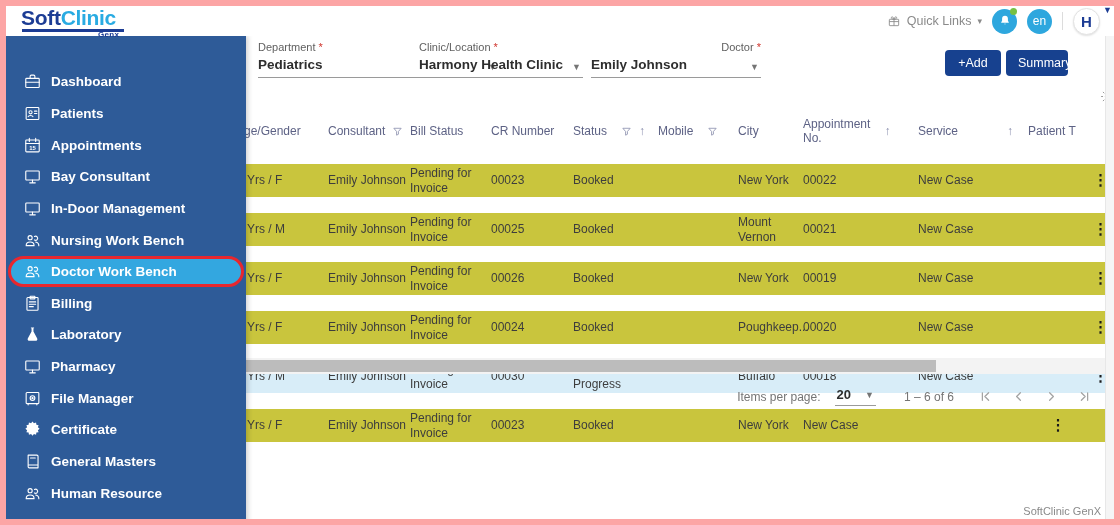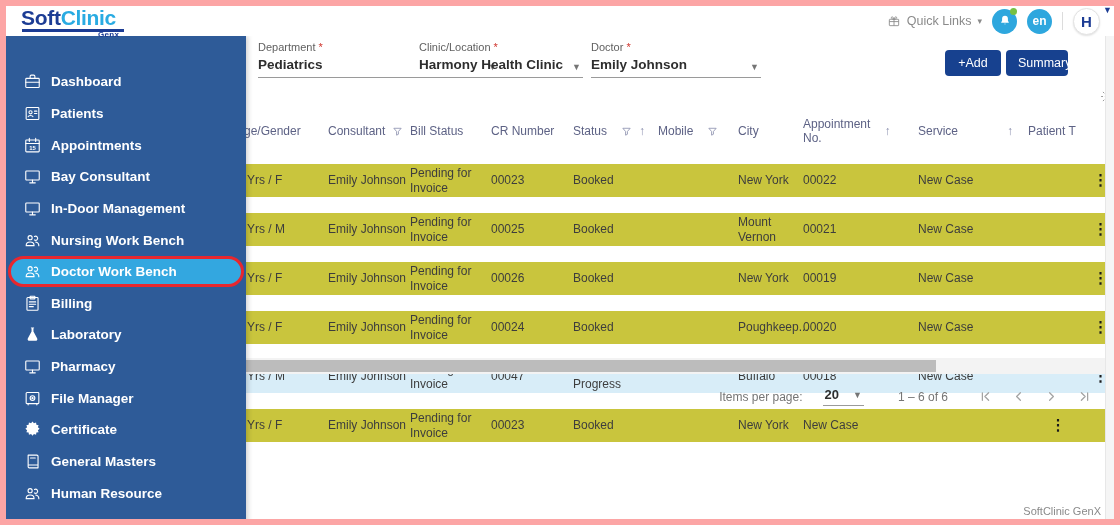--- a/index.html
+++ b/index.html
@@ -14,21 +14,21 @@
   .topbar { position:absolute; left:0; top:0; width:100%; height:30px; background:#fff; z-index:6; }
   .logo { position:absolute; left:15px; top:1px; line-height:22px; font-size:21px; font-weight:bold; letter-spacing:-0.3px; }
   .logo .p1 { color: var(--logo-navy); }
   .logo .p2 { color: var(--cyan); }
   .logo-underline { position:absolute; left:16px; top:23px; width:102px; height:2.5px; background:var(--logo-navy); }
   .logo-sub { position:absolute; left:92px; top:24px; font-size:8px; font-weight:bold; color:var(--logo-navy); letter-spacing:0.3px; }
   .topbar-right { position:absolute; right:14px; top:0; height:30px; display:flex; align-items:center; gap:10px; }
   .quicklinks { display:flex; align-items:center; gap:6px; color:#8a8a8a; font-size:12.5px; cursor:pointer; }
   .quicklinks svg { width:14px; height:14px; fill:none; stroke:#8a8a8a; stroke-width:1.5; }
   .small-caret { font-size:9px; color:#8a8a8a; }
-  .circle-btn { position:relative; width:25px; height:25px; border-radius:50%; background:var(--cyan-btn); display:flex; align-items:center; justify-content:center; color:#fff; font-size:12px; font-weight:bold; cursor:pointer; }
+  .circle-btn { position:relative; width:25px; height:25px; border-radius:50%; background:var(--cyan-btn); display:flex; align-items:center; justify-content:center; color:#fff; font-size:12px; font-weight:normal; cursor:pointer; }
   .circle-btn svg { width:14px; height:14px; }
   .notif-dot { position:absolute; top:-1px; right:0; width:7px; height:7px; border-radius:50%; background:#76c043; }
   .tb-divider { width:1px; height:18px; background:#dcdcdc; }
   .avatar { width:27px; height:27px; border-radius:50%; background:#fff; border:1px solid #e3e3e3; box-shadow:0 1px 2px rgba(0,0,0,.12); display:flex; align-items:center; justify-content:center; color:var(--logo-navy); font-size:15px; font-weight:bold; cursor:pointer; }
   .corner-caret { position:absolute; right:2px; top:-1px; font-size:9px; color:var(--logo-navy); z-index:7; }
   
   .sidebar { position:absolute; left:0; top:30px; width:240px; height:495px; background:var(--sidebar); z-index:5; overflow:hidden; box-shadow:2px 0 5px rgba(0,0,0,.18); padding-top:30px; }
   .side-item { height:31.65px; display:flex; align-items:center; gap:9px; padding-left:16px; color:#fff; font-size:13.5px; font-weight:600; cursor:pointer; white-space:nowrap; }
   .side-item .icon { width:20px; height:20px; display:flex; align-items:center; justify-content:center; flex:none; }
   .side-item .icon svg { width:19px; height:19px; fill:none; stroke:#fff; stroke-width:1.4; stroke-linecap:round; stroke-linejoin:round; }
@@ -55,21 +55,21 @@
   .tr.hl { background:var(--row-blue); }
   .td { display:flex; align-items:center; font-size:12px; color:#3d3d3d; padding-left:2px; line-height:1.25; }
   .td.age { padding-left:13px; }
   .kebab { justify-content:center; font-size:15px; font-weight:bold; color:#1a1a1a; letter-spacing:0; cursor:pointer; }
   
   .hscroll { position:absolute; left:228px; top:352px; width:885px; height:16px; background:#f3f3f3; }
   .hthumb { position:absolute; left:12px; top:2px; width:690px; height:12px; background:#bcbcbc; }
   .harrow { position:absolute; right:6px; top:2px; font-size:9px; color:#3a3a3a; line-height:12px; }
   .vscroll { position:absolute; right:0; top:30px; width:9px; height:495px; background:#f5f5f5; border-left:1px solid #e7e7e7; }
   
-  .pager { position:absolute; right:22px; top:381px; display:flex; align-items:center; gap:20px; color:#757575; font-size:12px; }
+  .pager { position:absolute; right:22px; top:381px; display:flex; align-items:center; gap:14px; color:#757575; font-size:12px; }
   .ipp-select { display:flex; align-items:center; gap:14px; border-bottom:1px solid #9a9a9a; padding:0 2px 3px 2px; cursor:pointer; }
   .ipp-select .ipp-val { font-size:13px; font-weight:bold; color:#2e2e2e; }
   .ipp-select .fcaret { font-size:9px; color:#757575; }
   .range { margin-left:14px; }
   .nav-btns { display:flex; align-items:center; gap:18px; margin-left:10px; }
   .nav-btns svg { width:15px; height:15px; fill:none; stroke:#a3a3a3; stroke-width:2; stroke-linecap:round; stroke-linejoin:round; display:block; cursor:pointer; }
   
   .footer-brand { position:absolute; right:13px; bottom:2px; font-size:11px; color:#8a8a8a; }
 </style>
 </head>
@@ -242,21 +242,21 @@
         <span class="fcaret">▼</span>
       </div>
   </div>
   <div class="filter" style="left:413px; width:164px;">
     <div class="flabel"><span>Clinic/Location</span> <span class="req">*</span></div>
     <div class="fvalue">
         <span>Harmony Health Clinic</span>
         <span class="fcaret">▼</span>
       </div>
   </div>
-  <div class="filter" style="left:585px; width:170px;">
+  <div class="filter" style="left:585px; width:170px;text-align:right;">
     <div class="flabel"><span>Doctor</span> <span class="req">*</span></div>
     <div class="fvalue">
         <span>Emily Johnson</span>
         <span class="fcaret">▼</span>
       </div>
   </div>
 
   <button class="btn" style="left:939px; width:56px;">+Add</button>
   <button class="btn" style="left:1000px; width:62px;">Summary</button>
   <div class="gear">
@@ -378,21 +378,21 @@
           <div class="td">Poughkeep...</div>
           <div class="td">00020</div>
           <div class="td">New Case</div>
           <div class="td"></div>
           <div class="td kebab">⋮</div>
         </div>
         <div class="trow tr hl">
           <div class="td age">Yrs / M</div>
           <div class="td">Emily Johnson</div>
           <div class="td">Pending for Invoice</div>
-          <div class="td">00047</div>
+          <div class="td">00030</div>
           <div class="td">Consultation In Progress</div>
           <div class="td"></div>
           <div class="td">Buffalo</div>
           <div class="td">00018</div>
           <div class="td">New Case</div>
           <div class="td"></div>
           <div class="td kebab">⋮</div>
         </div>
         <div class="trow tr">
           <div class="td age">Yrs / F</div>

